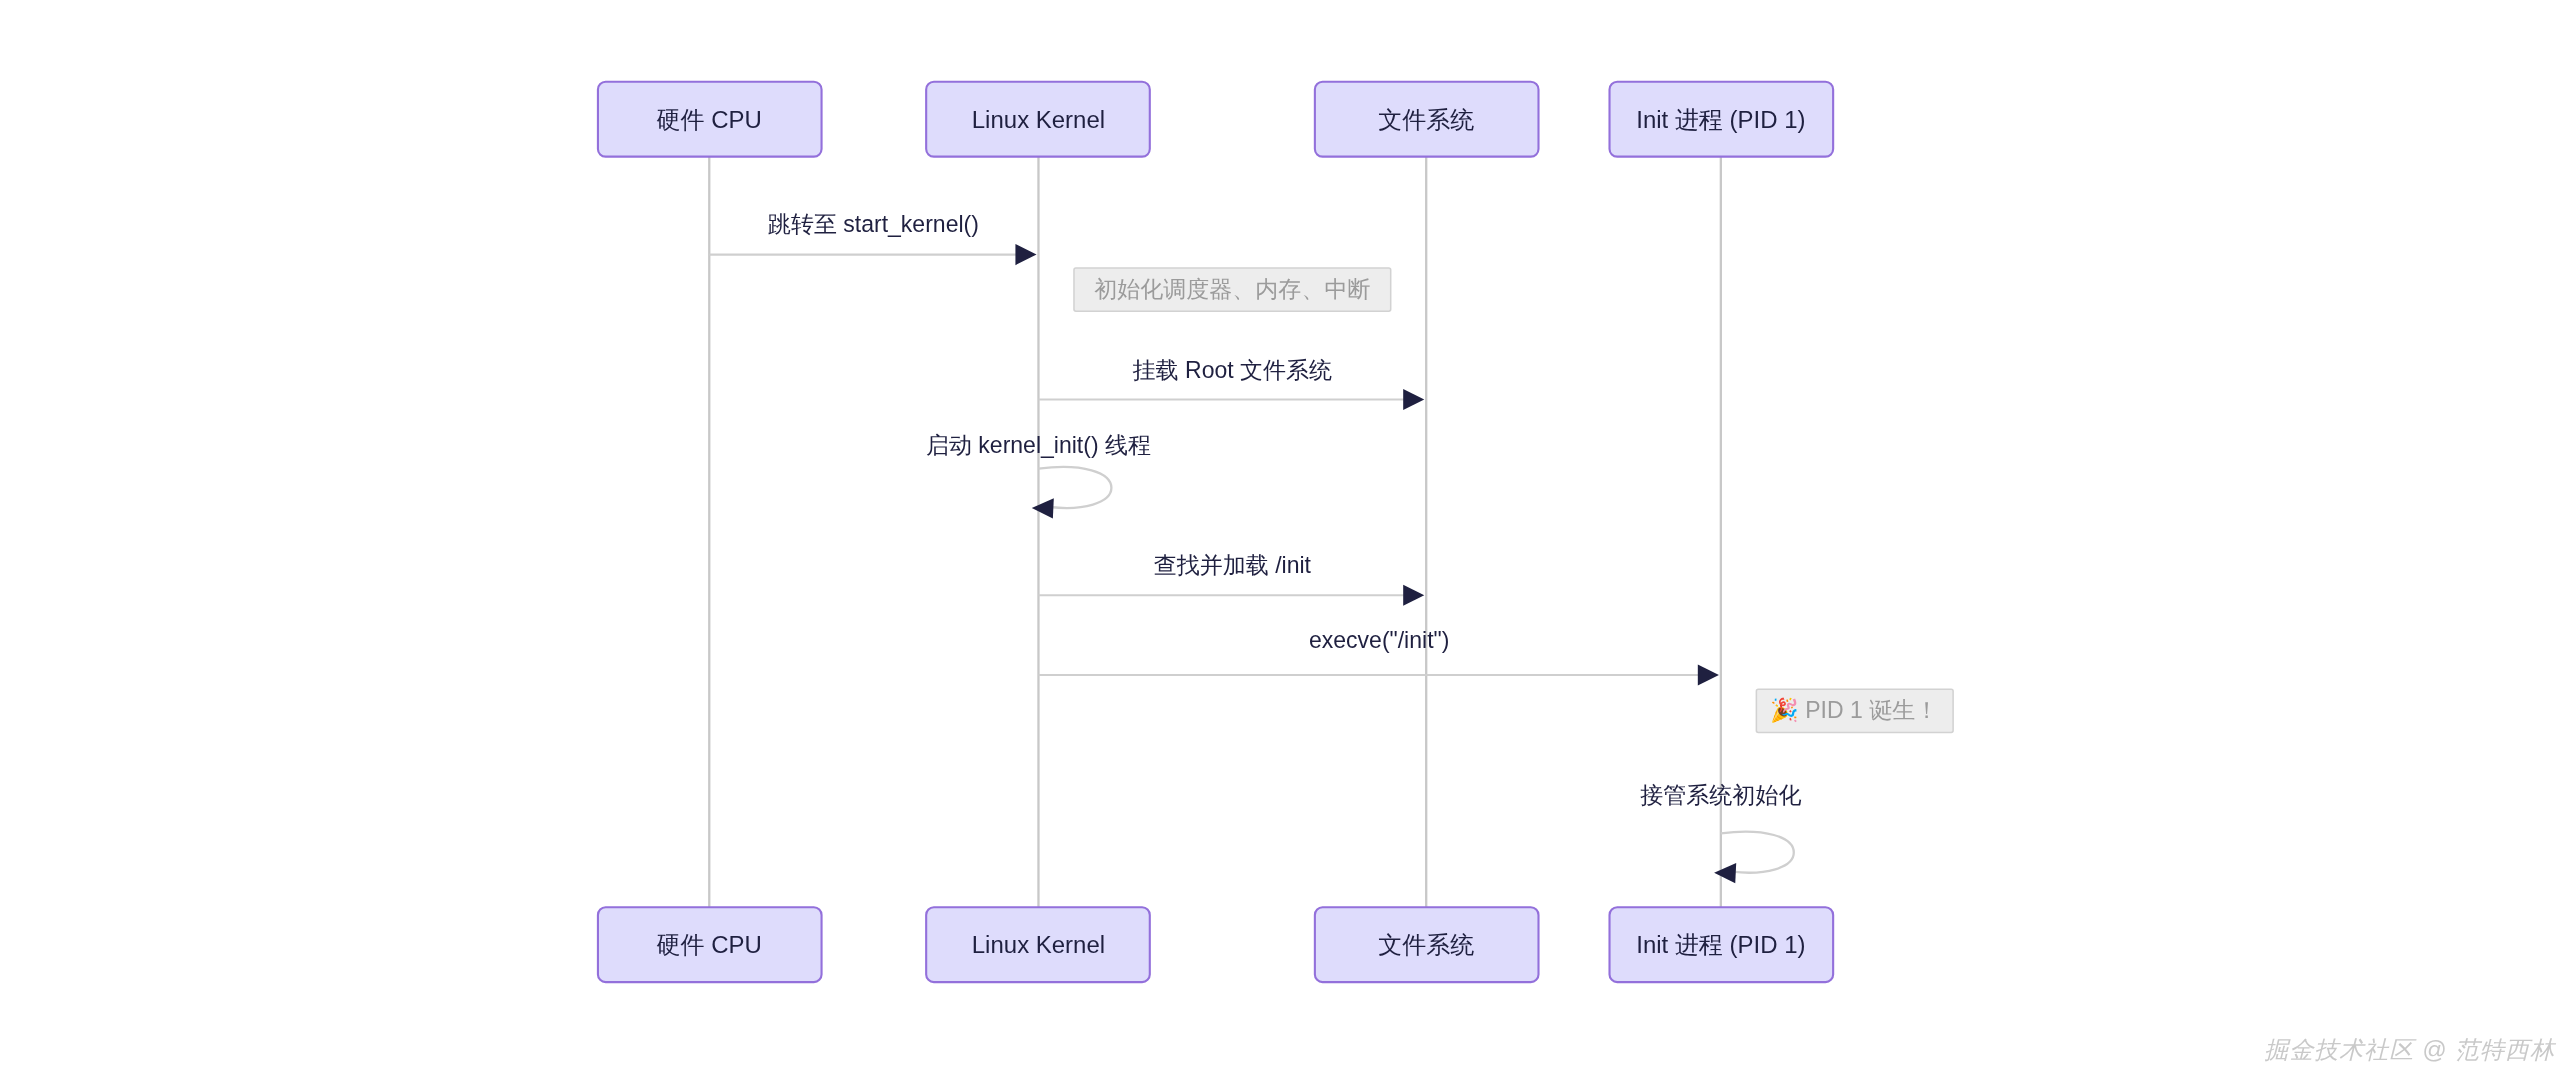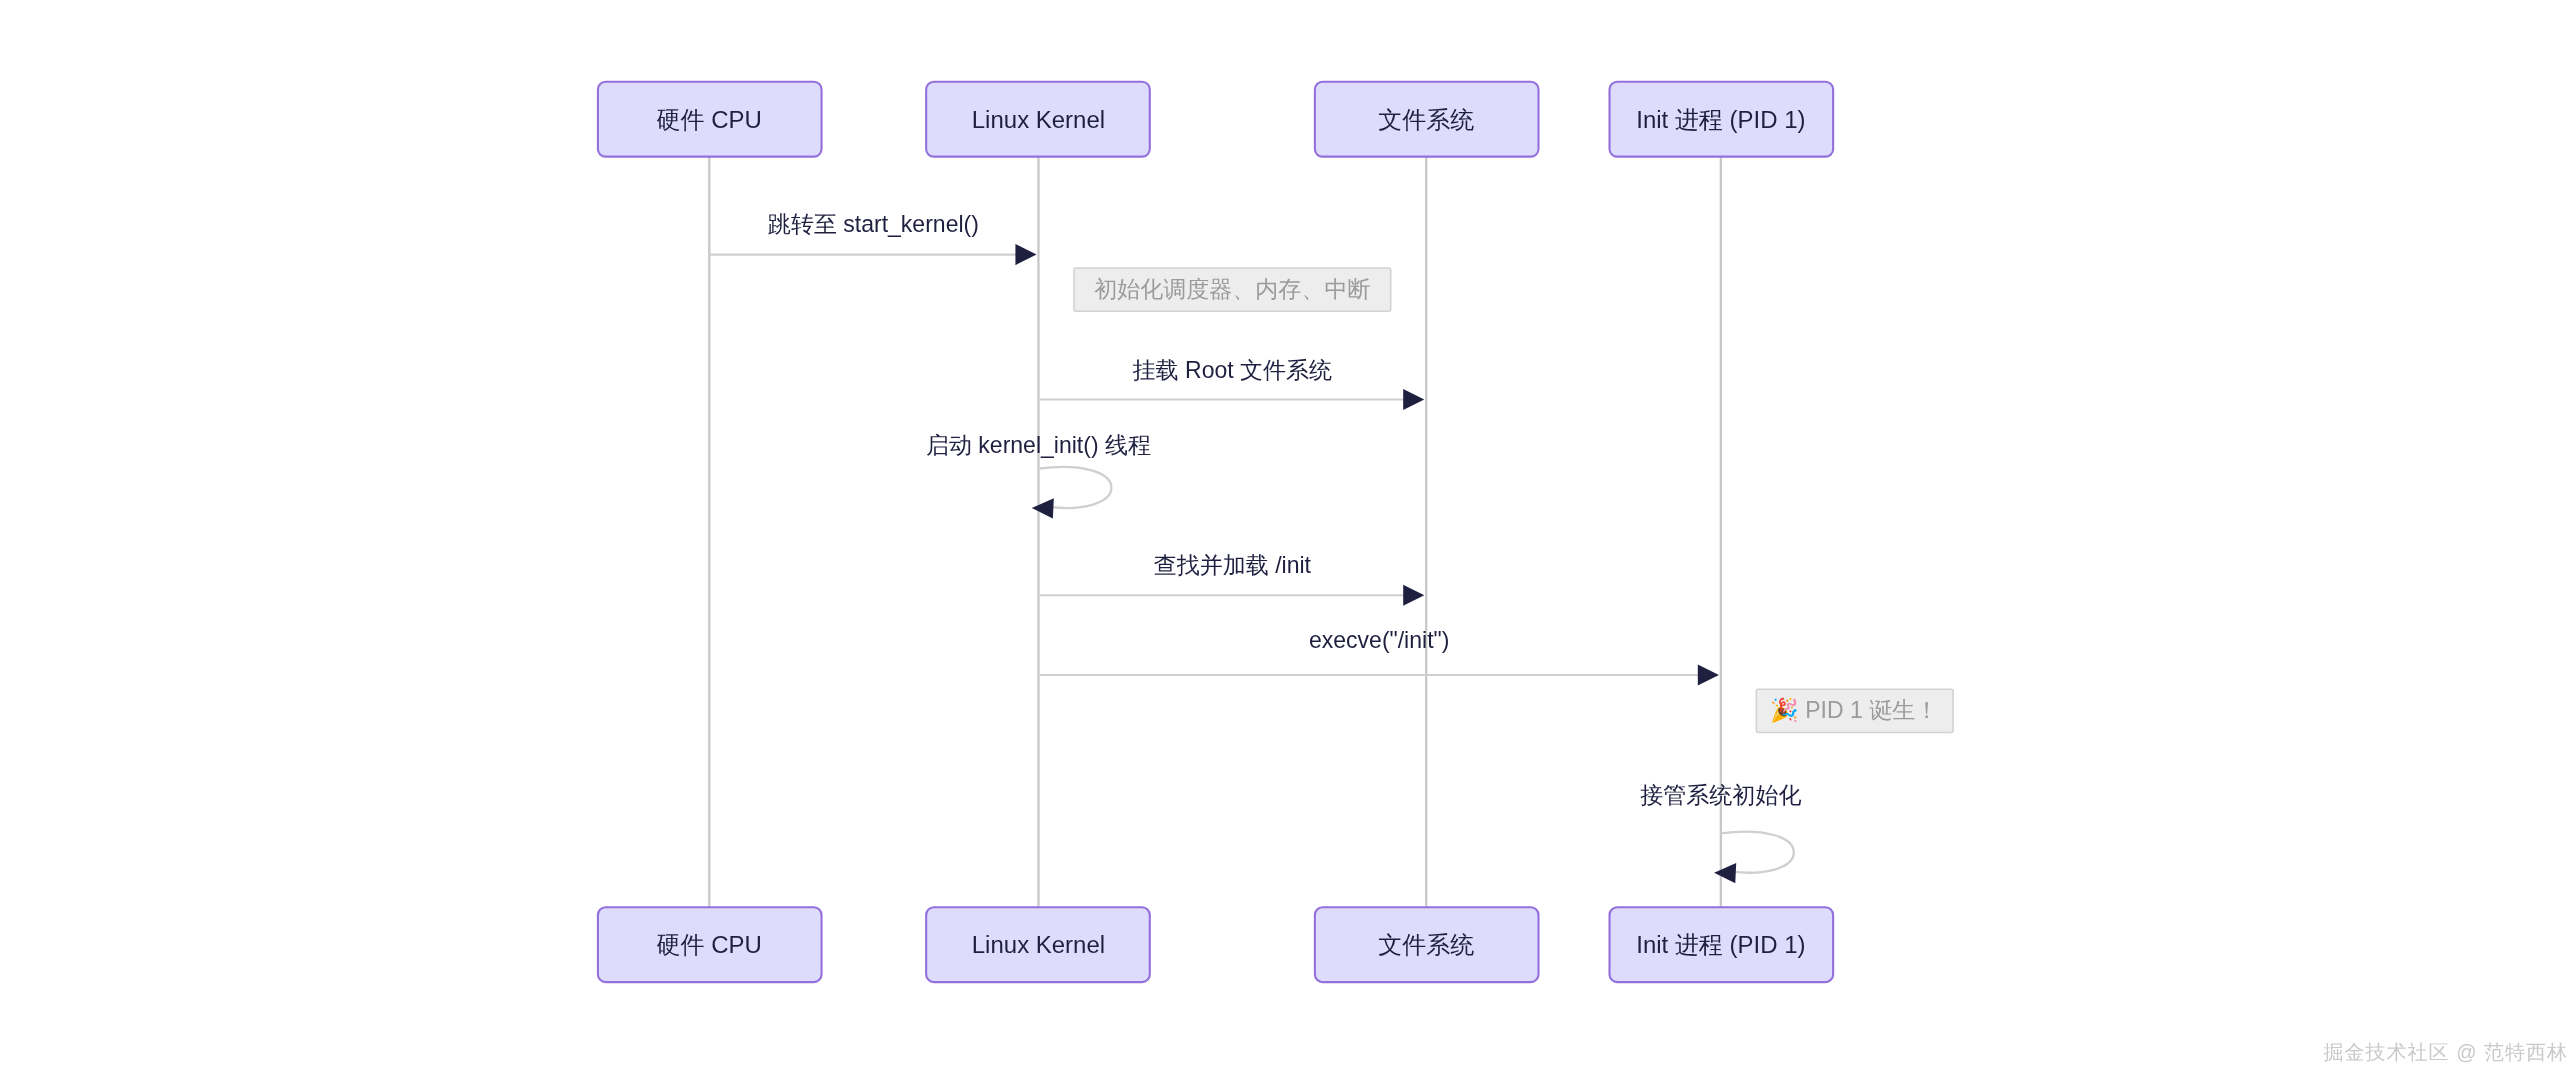--- a/index.html
+++ b/index.html
@@ -69,28 +69,29 @@
     text-anchor: middle;
     dominant-baseline: middle;
   }
   .loop-path {
     stroke: #cfcfcf;
     stroke-width: 2.4px;
     fill: none;
   }
   .watermark {
     position: absolute;
-    right: 8px;
+    right: 21px;
     bottom: 19px;
     font-family: "Liberation Sans", "DejaVu Sans", sans-serif;
-    font-size: 20px;
+    font-size: 24px;
     color: #c9c9c9;
     letter-spacing: 1px;
     white-space: nowrap;
     user-select: none;
+    font-style: italic;
   }
 </style>
 </head>
 <body>
 
 <div id="diagram-root">
   <svg class="seq" viewBox="0 0 2684 1130" xmlns="http://www.w3.org/2000/svg">
 
     <g>
       <line class="lifeline" x1="739" y1="163" x2="739" y2="945"></line>

